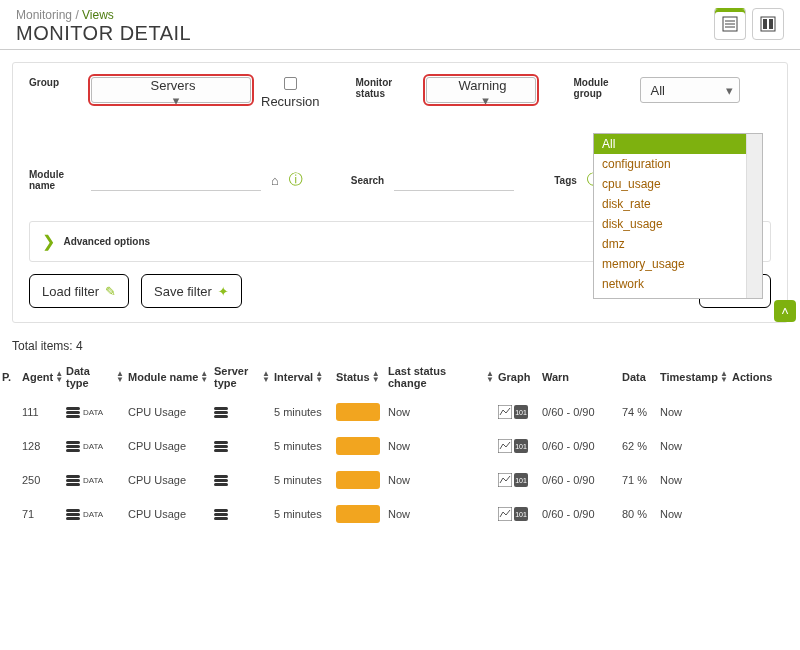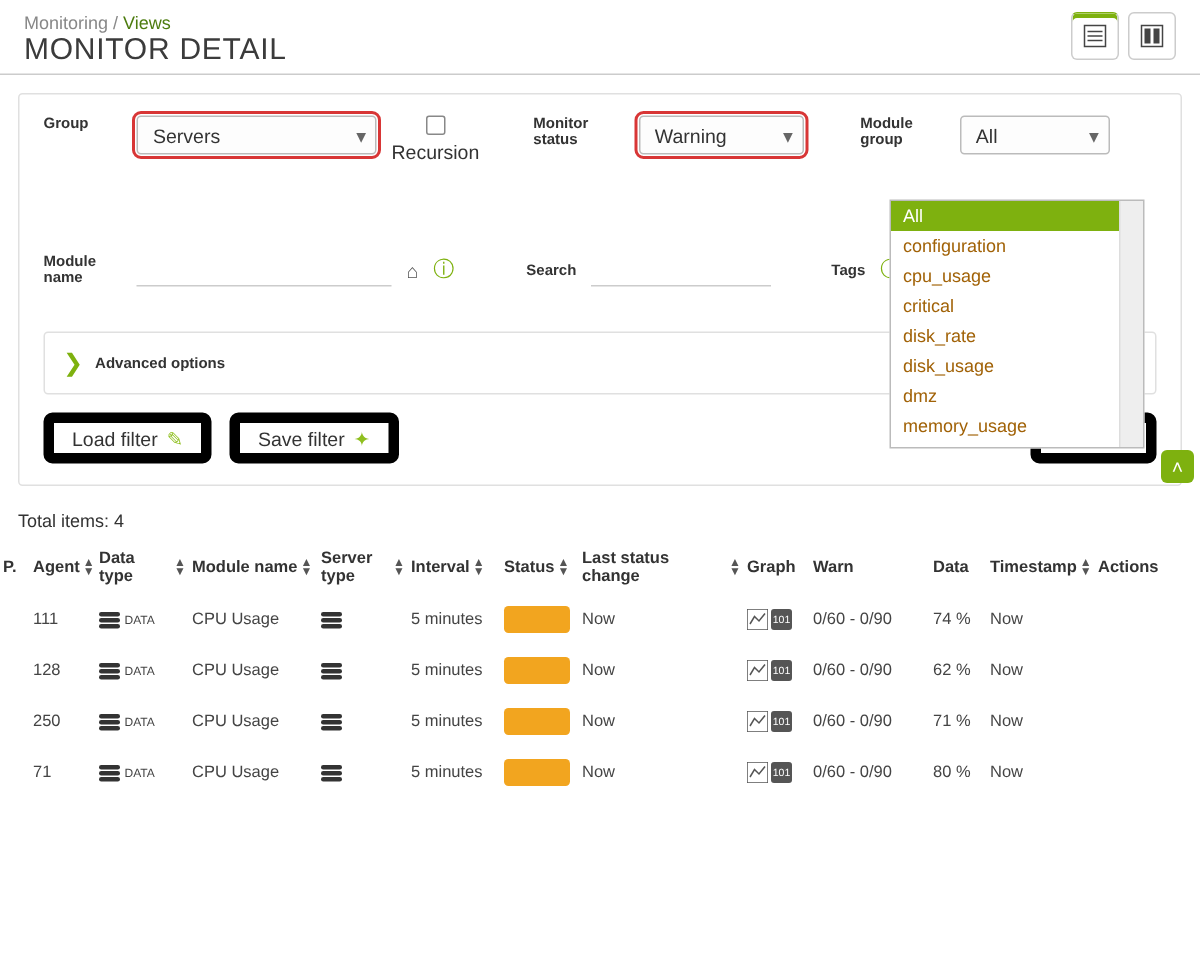--- a/index.html
+++ b/index.html
@@ -11,34 +11,34 @@
 .header-icons { display:flex; gap:6px; align-items:flex-start;}
 .hicon { width:32px; height:32px; border:1px solid #ccc; border-radius:4px; display:flex; align-items:center; justify-content:center; cursor:pointer;}
 .hicon.active { box-shadow:inset 0 3px 0 0 #7eb10f; border-top-color:#7eb10f;}
 svg { display:block;}
 .panel { margin:12px; border:1px solid #e0e0e0; border-radius:3px; padding:14px 16px; position:relative;}
 .frow { display:flex; align-items:flex-start; gap:10px;}
 .fcol { display:flex; flex-direction:column; gap:6px;}
 .lbl { font-size:10px; font-weight:700; color:#333;}
 .select { display:inline-flex; align-items:center; justify-content:space-between; height:26px; border:1px solid #bbb; border-radius:3px; padding:0 6px 0 10px; background:#fdfdfd; cursor:pointer; font-size:13px; color:#333;}
 .select .arr { margin-left:6px; color:#666;}
-.highlight { outline:2px solid #d83636; outline-offset:1px;}
+.highlight { outline:2px solid #d83636; outline-offset:1px;flex-direction:column;}
 .chk { display:inline-flex; align-items:center; gap:4px; font-size:13px;flex-direction:column;}
 .chk .box { width:13px; height:13px; border:1px solid #888; border-radius:2px; display:inline-block;}
 .underline-input { width:170px; height:22px; border:none; border-bottom:1px solid #ccc; background:transparent; outline:none;}
 .listbox { position:absolute; right:24px; top:70px; width:170px; height:166px; display:flex; border:1px solid #bbb; background:#fff; font-size:12px;}
 .listbox .items { flex:1; overflow:hidden;}
 .listbox .item { padding:3px 8px; cursor:pointer; color:#a16207;}
 .listbox .item.sel { background:#7eb10f; color:#fff;}
 .listbox .sb { width:16px; background:#eee; border-left:1px solid #ddd;}
 .info-icon { color:#7eb10f; font-size:14px;}
 .advopt { margin-top:30px; border:1px solid #e0e0e0; border-radius:3px; padding:10px 12px; display:flex; align-items:center; gap:8px; cursor:pointer;}
 .advopt .chev { color:#7eb10f; font-size:16px;}
 .btnrow { display:flex; justify-content:space-between; align-items:center; margin-top:12px;}
-.btn { height:34px; padding:0 12px; border:7px solid #000000; border-radius:6px; background:#fff; display:inline-flex; align-items:center; gap:6px; font-size:13px; color:#333; cursor:pointer;}
+.btn { height:34px; padding:0 12px; border:1px solid #000000; border-radius:6px; background:#fff; display:inline-flex; align-items:center; gap:6px; font-size:13px; color:#333; cursor:pointer;}
 .btn .ic { color:#8fbf1f;}
 .totals { padding:4px 16px 6px 12px; font-size:12px;}
 .tbl { display:grid; grid-template-columns:20px 44px 62px 86px 60px 62px 52px 110px 44px 80px 38px 72px 48px; font-size:11px;}
 .th { font-weight:700; padding:6px 2px; display:flex; align-items:center; gap:2px; color:#333;}
 .td { padding:8px 2px; display:flex; align-items:center; color:#444;}
 .sort { display:inline-block; font-size:8px; line-height:6px; color:#555;}
 .status-pill { width:44px; height:18px; background:#f2a51f; border-radius:3px;}
 .mini-icon { display:inline-flex; align-items:center; gap:2px;}
 .databox { width:14px; height:14px; background:#555; border-radius:2px; color:#fff; font-size:7px; display:inline-flex; align-items:center; justify-content:center;}
 .diskstack { display:inline-flex; flex-direction:column; gap:1px;}
@@ -120,21 +120,20 @@
     <div style="width:20px;"></div>
     <span class="lbl">Tags</span>
     <span class="info-icon">ⓘ</span>
   </div>
 
   <div class="listbox">
     <div class="items" id="tagitems">
         <div class="item sel">All</div>
         <div class="item">configuration</div>
         <div class="item">cpu_usage</div>
-        <div class="item">critical</div>
         <div class="item">disk_rate</div>
         <div class="item">disk_usage</div>
         <div class="item">dmz</div>
         <div class="item">memory_usage</div>
         <div class="item">network</div>
       </div>
     <div class="sb"></div>
   </div>
 
   <div class="advopt">

